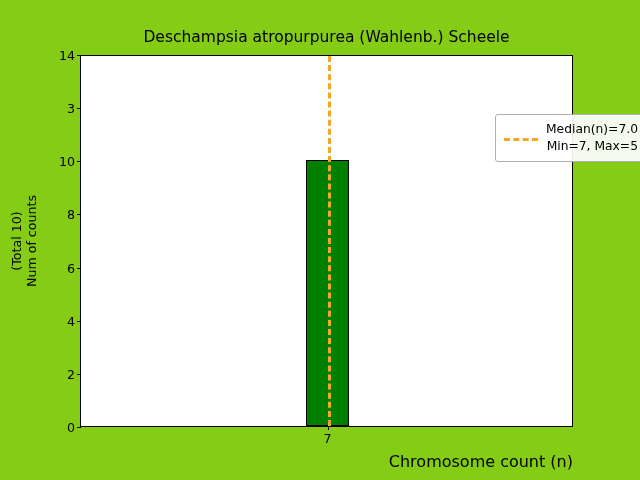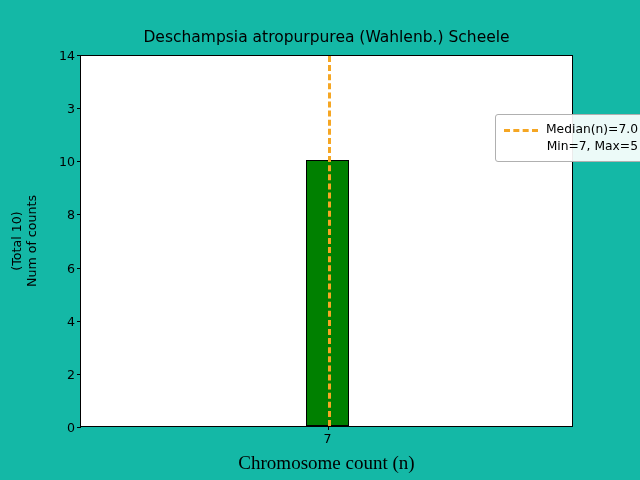--- a/index.html
+++ b/index.html
@@ -11,21 +11,21 @@
     width: 640px;
     height: 480px;
     font-family: "DejaVu Sans", sans-serif;
     color: #000000;
     overflow: hidden;
   }
   #figure {
     position: relative;
     width: 640px;
     height: 480px;
-    background: #14b8a6;
+    background: #84cc16;
   }
   
   #chart-title {
     position: absolute;
     left: 80px;
     top: 28px;
     width: 493px;
     text-align: center;
     font-size: 15.5px;
     color: #000000;
@@ -113,25 +113,24 @@
     bottom: 0;
     width: 0;
     height: 0;
   }
   
   #xlabel {
     position: absolute;
     left: 80px;
     top: 452px;
     width: 493px;
-    text-align: center;
-    font-size: 19px;
-    color: #000000;
-    white-space: nowrap;
-    font-family: Liberation Serif, serif;
+    text-align: right;
+    font-size: 16px;
+    color: #000000;
+    white-space: nowrap;
   }
   #ylabel-wrap {
     position: absolute;
     left: 0px;
     top: 55px;
     width: 48px;
     height: 372px;
   }
   #ylabel {
     position: absolute;
@@ -154,21 +153,21 @@
     left: 414px;
     top: 58px;
     border: 1px solid #b0b0b0;
     border-radius: 3px;
     background: rgba(255,255,255,0.92);
     padding: 6px 8px 6px 8px;
     box-sizing: border-box;
   }
   .legend-row {
     display: flex;
-    align-items: flex-start;
+    align-items: center;
     gap: 8px;
   }
   .legend-sample {
     position: relative;
     width: 34px;
     height: 16px;
     flex: 0 0 auto;
     margin-top: 1px;
   }
   .legend-sample i {

